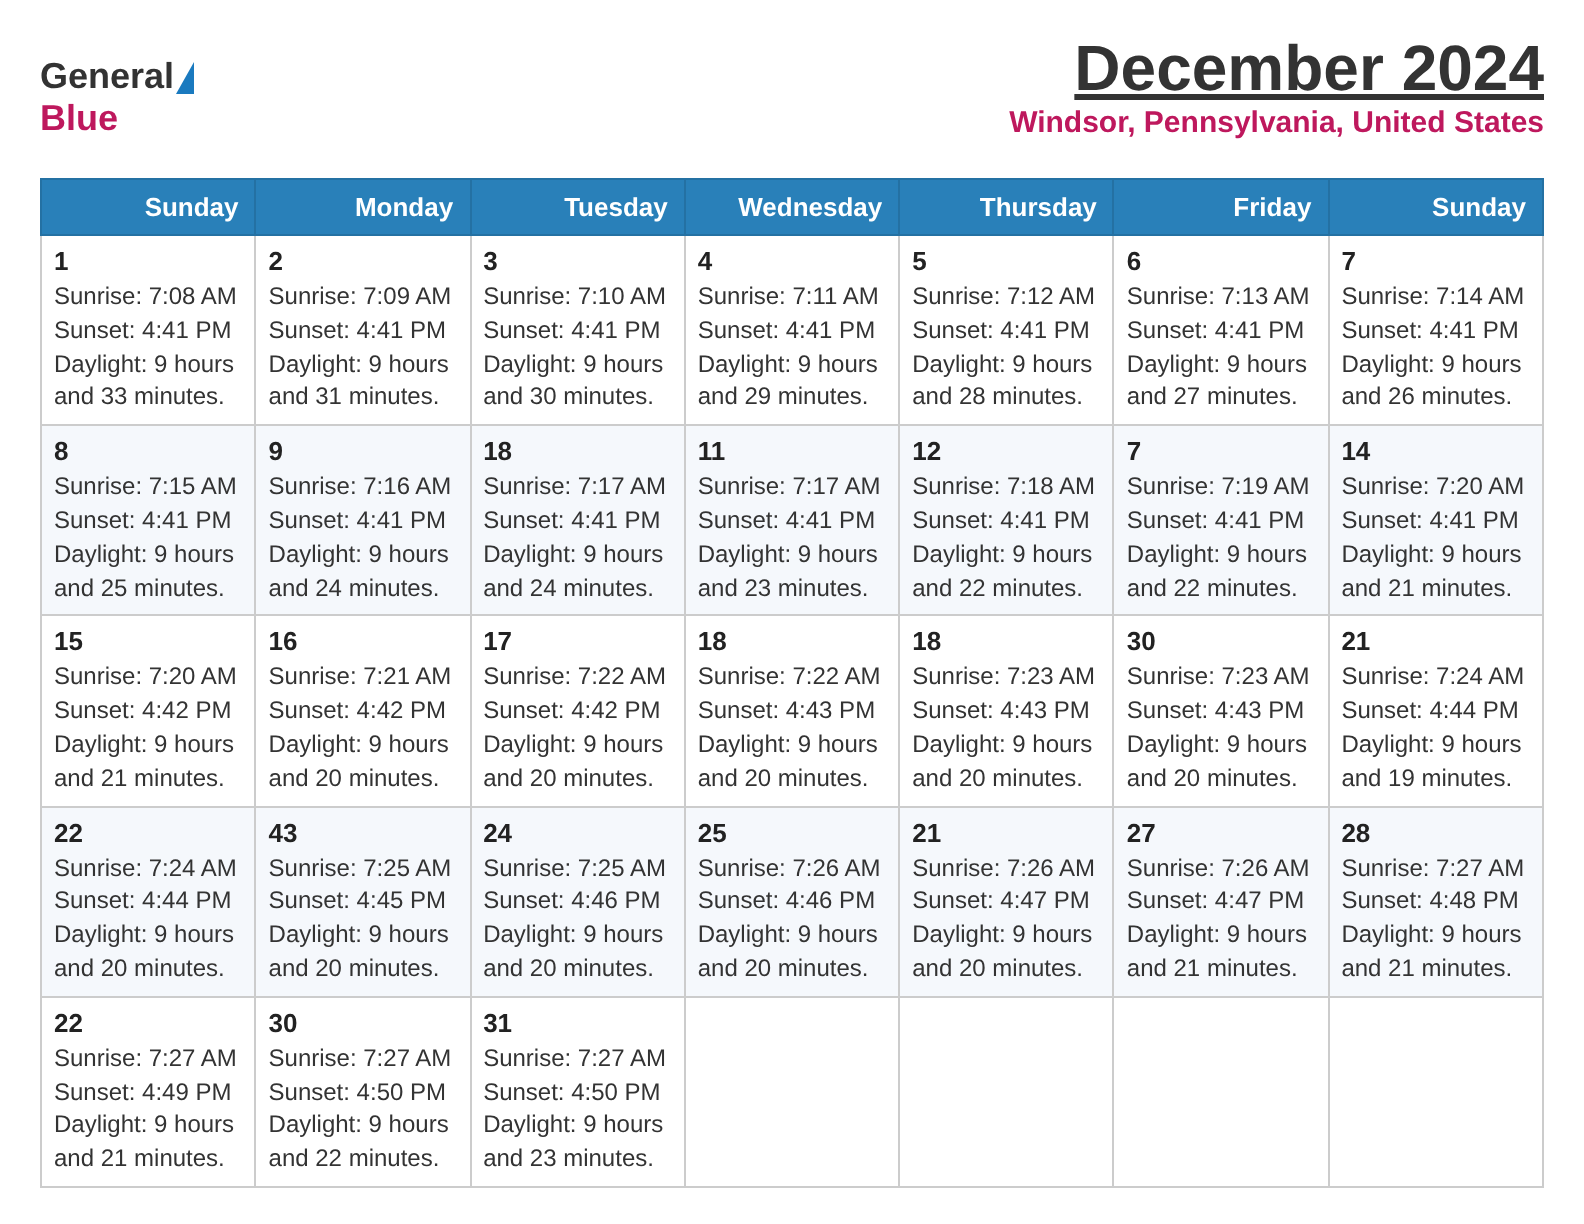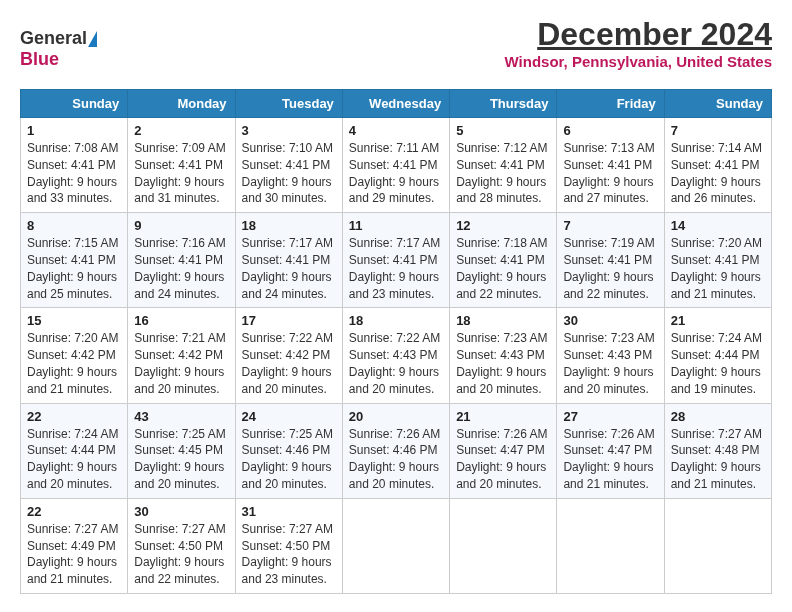--- a/index.html
+++ b/index.html
@@ -305,21 +305,21 @@
       </td>
         <td>
         <span class="day-num">24</span>
         <div class="day-detail">
           Sunrise: 7:25 AM<br>
           Sunset: 4:46 PM<br>
           Daylight: 9 hours and 20 minutes.
         </div>
       </td>
         <td>
-        <span class="day-num">20</span>
+        <span class="day-num">25</span>
         <div class="day-detail">
           Sunrise: 7:26 AM<br>
           Sunset: 4:46 PM<br>
           Daylight: 9 hours and 20 minutes.
         </div>
       </td>
         <td>
         <span class="day-num">21</span>
         <div class="day-detail">
           Sunrise: 7:26 AM<br>

